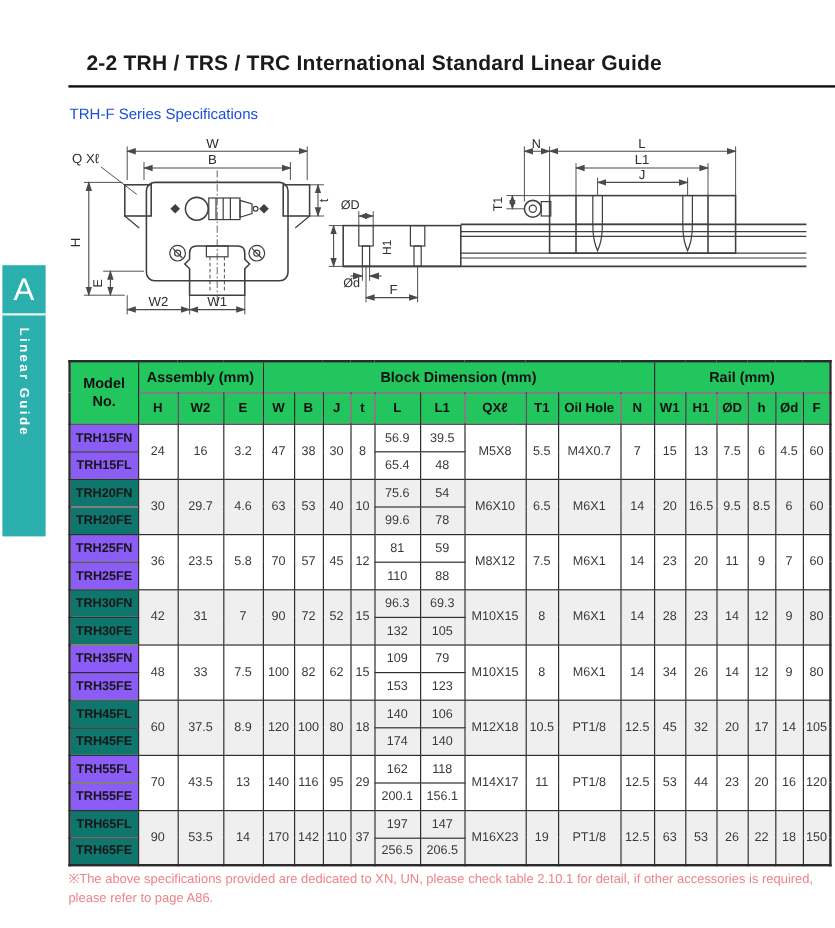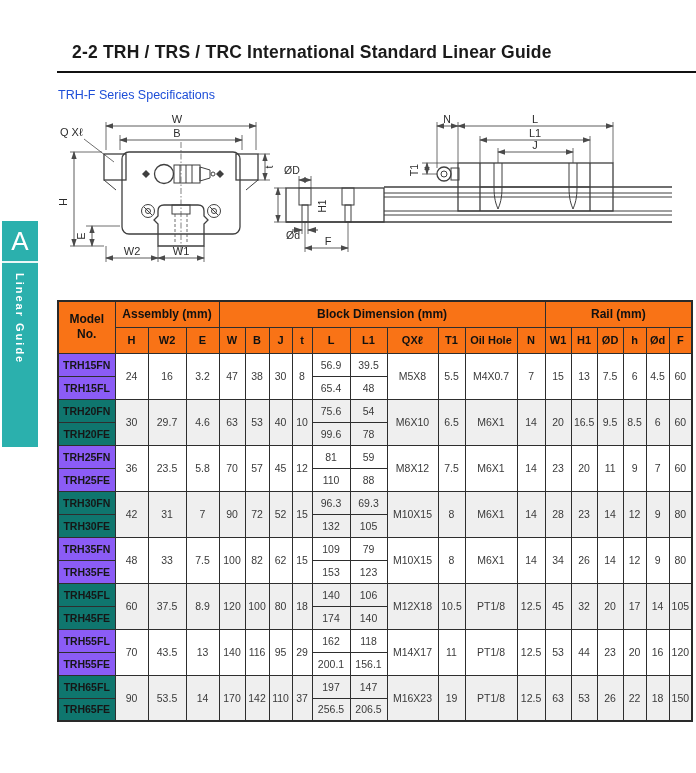--- a/index.html
+++ b/index.html
@@ -25,21 +25,21 @@
   .dim{stroke:#4a4a4a;stroke-width:.9;fill:none;marker-start:url(#arr);marker-end:url(#arr);}
   .cl{stroke:#4a4a4a;stroke-width:.7;fill:none;stroke-dasharray:6 2 1.5 2;}
   .hid{stroke:#4a4a4a;stroke-width:.8;fill:none;stroke-dasharray:3 2;}
   
   table.spec{position:absolute;left:57px;top:272px;width:634px;border-collapse:collapse;
         table-layout:fixed;border:2px solid #2a2a2a;}
   .spec th,.spec td{border:1.4px solid #2e2e2e;text-align:center;vertical-align:middle;
         padding:0;overflow:hidden;white-space:nowrap;}
   .spec thead tr{height:26px;}
   .spec tbody tr{height:23px;}
-  .spec th{background:#f97316;font-size:11px;font-weight:bold;color:#111;}
+  .spec th{background:#22c55e;font-size:11px;font-weight:bold;color:#111;}
   .spec th.ghead{font-size:12px;}
   .spec th.model-head{font-size:12px;line-height:1.25;white-space:normal;}
   .spec td{font-size:10.5px;color:#3a3a3a;background:#fff;}
   .spec td.model{background:#8b5cf6;font-weight:bold;color:#161616;}
   .spec tr.shaded td{background:#efefef;}
   .spec tr.shaded td.model{background:#0f766e;}
   
   .footnote{position:absolute;left:57px;top:698px;width:636px;font-size:10.8px;
         line-height:1.45;color:#ef838b;}
 </style>
@@ -467,14 +467,15 @@
           <td rowspan="2">150</td>
         </tr>
         <tr class="shaded">
           <td class="model">TRH65FE</td>
           <td>256.5</td>
           <td>206.5</td>
         </tr>
       </tbody>
   </table>
 
+  <div class="footnote">※The above specifications provided are dedicated to XN, UN, please check table 2.10.1 for detail, if other accessories is required, please refer to page A86.</div>
 
 </div>
 
 </body></html>

